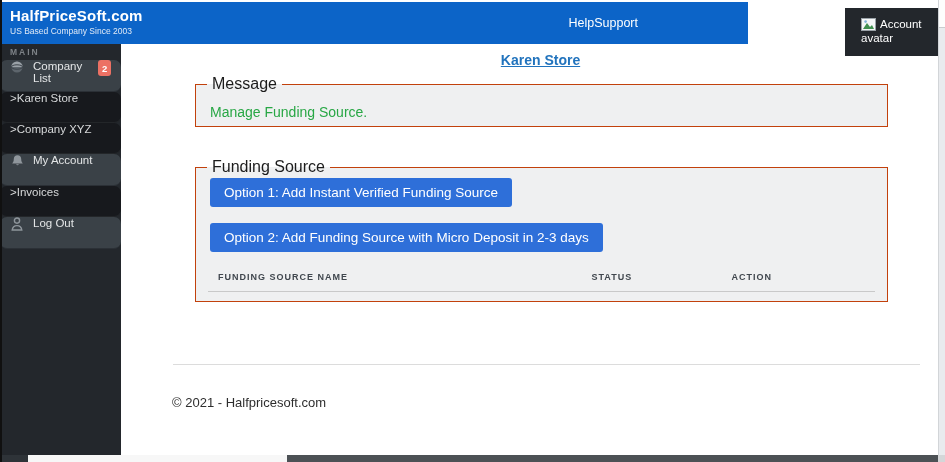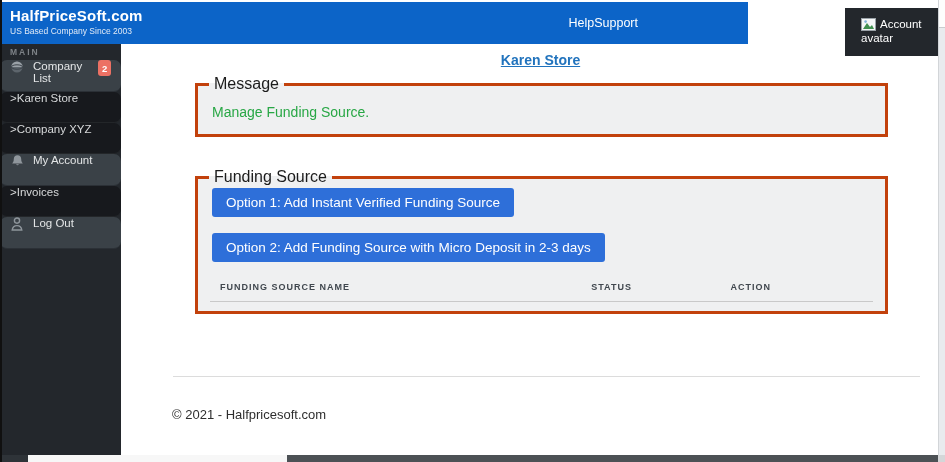--- a/index.html
+++ b/index.html
@@ -26,21 +26,21 @@
   .side-item.sub { height:31px; background:#17191d; color:#d7d9da; border-bottom:1px solid #232629; }
   .side-item .icon { display:flex; width:14px; justify-content:center; }
   .badge { margin-left:auto; background:#ec7164; color:#fff; font-size:9.5px; font-weight:700;
     width:16px; height:16px; border-radius:3px; display:flex; align-items:center; justify-content:center; }
 
   
   .main { position:absolute; left:143px; top:42px; width:795px; height:413px; background:#fff; overflow:hidden; }
   .store-link-wrap { text-align:center; margin-top:9px; }
   .store-link { color:#2173bd; font-size:14px; font-weight:700; text-decoration:underline; cursor:pointer; }
 
-  fieldset { background:#eff0f1; border:3px solid #c2410c; margin:6px 50px 0 52px; padding:2px 12px 12px; }
+  fieldset { background:#eff0f1; border:1px solid #c2410c; margin:6px 50px 0 52px; padding:2px 12px 4px; }
   legend { font-size:16px; color:#1c1c1c; padding:0 5px; margin-left:-1px; }
   .message-text { color:#28a745; font-size:14px; margin:9px 0 2px 2px; }
 
   fieldset.funding { margin-top:31px; padding-bottom:9px; }
   .btn-row1 { }
   .btn-row2 { margin-top:16px; }
   .btn { display:inline-block; background:#2e6fd9; color:#fff; font-size:13.5px; border:none;
     border-radius:3px; padding:7px 14px; margin-left:2px; cursor:pointer; font-family:"Liberation Sans",sans-serif; }
 
   table.fund-table { width:100%; border-collapse:collapse; margin-top:15px; }

